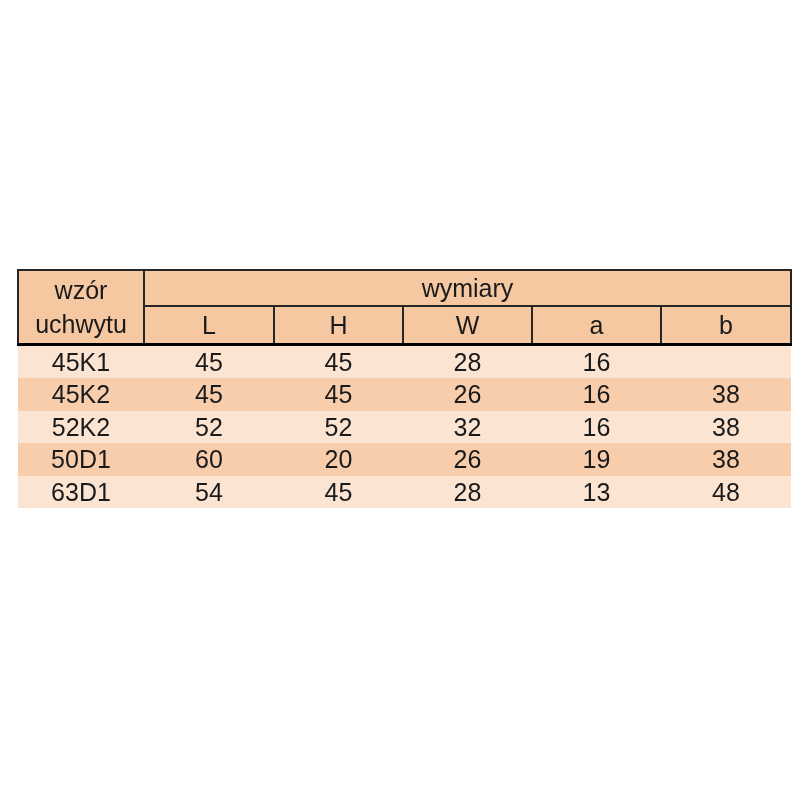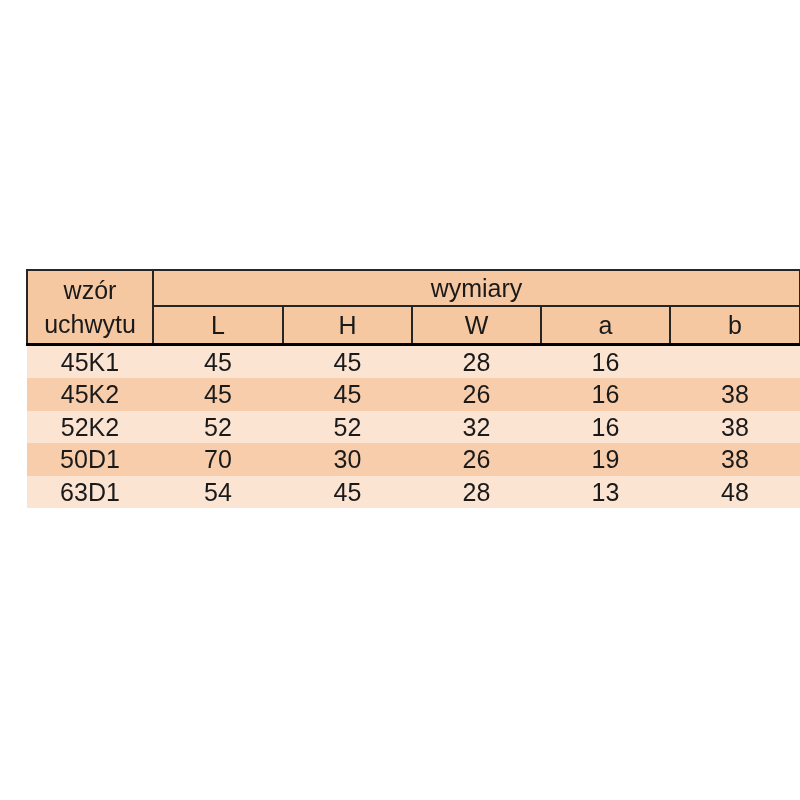--- a/index.html
+++ b/index.html
@@ -18,21 +18,21 @@
     color: var(--color-text);
     overflow: hidden;
   }
   .canvas {
     position: relative;
     width: 800px; height: 800px;
     background: var(--color-page_bg);
   }
   table.dim-table {
     position: absolute;
-    left: 26px;
+    left: 17px;
     top: 269px;
     width: 773px;
     border-collapse: collapse;
     table-layout: fixed;
     font-size: 25px;
     line-height: 1.3;
   }
   table.dim-table th, table.dim-table td {
     text-align: center;
     vertical-align: middle;
@@ -104,22 +104,22 @@
       <tr class="row-light">
         <td>52K2</td>
         <td>52</td>
         <td>52</td>
         <td>32</td>
         <td>16</td>
         <td>38</td>
       </tr>
       <tr class="row-dark">
         <td>50D1</td>
-        <td>70</td>
-        <td>30</td>
+        <td>60</td>
+        <td>20</td>
         <td>26</td>
         <td>19</td>
         <td>38</td>
       </tr>
       <tr class="row-light">
         <td>63D1</td>
         <td>54</td>
         <td>45</td>
         <td>28</td>
         <td>13</td>

